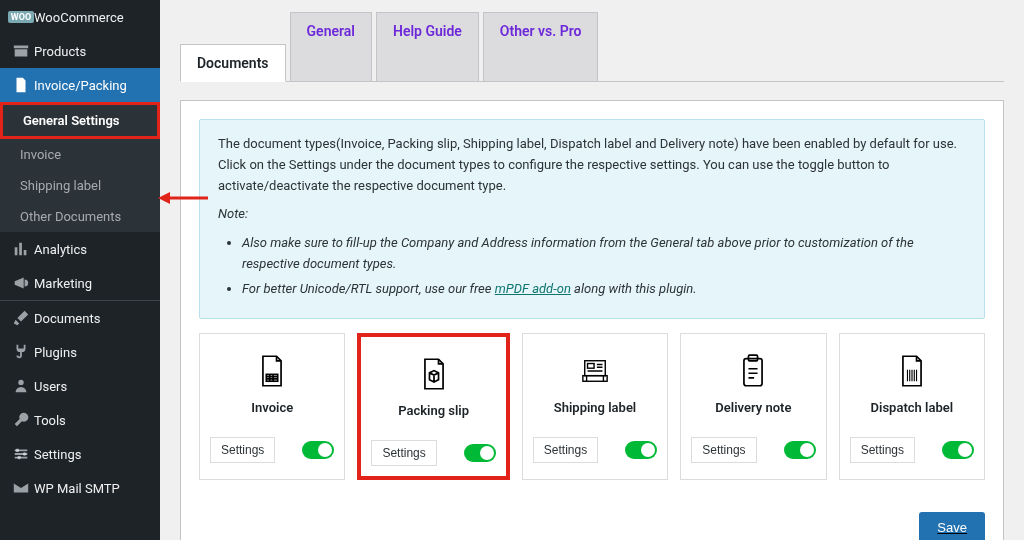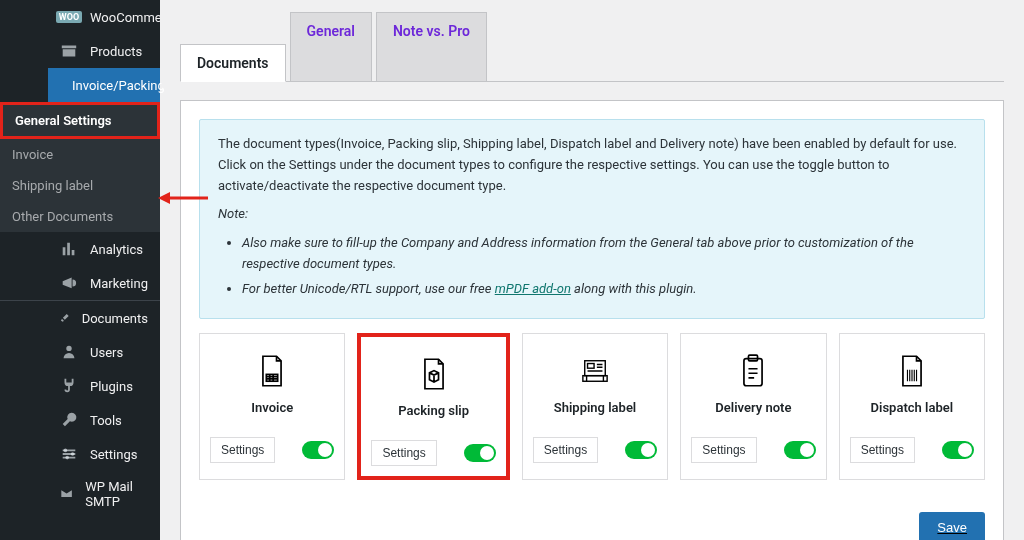--- a/index.html
+++ b/index.html
@@ -1,22 +1,22 @@
 <!DOCTYPE html>
 <html><head>
 <meta charset="utf-8">
 <style>
 * { box-sizing: border-box; margin: 0; padding: 0; }
 body { font-family: -apple-system, BlinkMacSystemFont, "Segoe UI", Roboto, sans-serif; font-size: 13px; background: #f0f0f1; width: 1024px; height: 540px; overflow: hidden; display: flex; }
 .sidebar { width: 160px; background: #1d2327; color: #f0f0f1; flex-shrink: 0; }
-.sidebar-item { padding: 8px 12px; display: flex; align-items: center; gap: 12px; cursor: pointer; color: #f0f0f1; font-size: 13px; margin-left: 48px; }
+.sidebar-item { padding: 8px 12px; display: flex; align-items: center; gap: 4px; cursor: pointer; color: #f0f0f1; font-size: 13px; }
 .sidebar-item.main { font-weight: 400; }
 .sidebar-item.active { background: #2271b1; color: #fff; position: relative; }
 .sidebar-item.active::after { content: ''; position: absolute; right: -8px; top: 50%; transform: translateY(-50%); border: 8px solid transparent; border-right-color: #f0f0f1; }
-.sidebar-sub { padding: 8px 12px; font-size: 13px; color: #a7aaad; cursor: pointer; background: #2c3338; }
+.sidebar-sub { padding: 8px 20px; font-size: 13px; color: #a7aaad; cursor: pointer; background: #2c3338; }
 .sidebar-sub.highlight { color: #fff; font-weight: 600; border: 3px solid #e2231a; }
 .sidebar-item .icon, .sidebar-sub .icon { width: 18px; height: 18px; display: inline-flex; align-items: center; justify-content: center; font-size: 15px; color: rgba(240,246,252,.6); }
 .badge { background: #7aa9b2; color: #fff; font-size: 9px; padding: 1px 3px; border-radius: 2px; font-weight: bold; }
 .content { flex: 1; padding: 12px 20px; background: #f0f0f1; overflow-y: auto; }
 .tabs { display: flex; border-bottom: 1px solid #c3c4c7; margin-bottom: 18px; }
 .tab { padding: 10px 16px; background: #dcdcde; border: 1px solid #c3c4c7; border-bottom: none; margin-right: 4px; cursor: pointer; font-size: 14px; color: #6d28d9; font-weight: 600; }
 .tab.active { background: #fff; border-bottom: 1px solid #fff; margin-bottom: -1px; color: #1d2327; margin-top: 32px; }
 .panel { background: #fff; border: 1px solid #c3c4c7; padding: 0; }
 .notice { background: #e5f5fa; border: 1px solid #b8e0ed; padding: 14px 18px; margin: 18px 18px 14px 18px; font-size: 13px; line-height: 1.6; color: #2c3338; border-radius: 2px; }
 .notice p { margin-bottom: 8px; }
@@ -99,33 +99,33 @@
     <span class="icon">
       <svg viewBox="0 0 20 20" fill="currentColor">
           <path d="M14 2l4 4-8 8-4-4zM4 12l4 4-2 2-4-2z"></path>
         </svg>
     </span>
     <span>Documents</span>
   </div>
   <div class="sidebar-item main">
     <span class="icon">
       <svg viewBox="0 0 20 20" fill="currentColor">
+          <path d="M7 2v4h6V2h2v4a4 4 0 01-4 4v4a3 3 0 01-6 0h2a1 1 0 002 0v-4a4 4 0 01-4-4V2z"></path>
+        </svg>
+    </span>
+    <span>Plugins</span>
+  </div>
+  <div class="sidebar-item main">
+    <span class="icon">
+      <svg viewBox="0 0 20 20" fill="currentColor">
           <circle cx="10" cy="6" r="3"></circle>
           <path d="M4 17a6 6 0 0112 0z"></path>
         </svg>
     </span>
     <span>Users</span>
-  </div>
-  <div class="sidebar-item main">
-    <span class="icon">
-      <svg viewBox="0 0 20 20" fill="currentColor">
-          <path d="M7 2v4h6V2h2v4a4 4 0 01-4 4v4a3 3 0 01-6 0h2a1 1 0 002 0v-4a4 4 0 01-4-4V2z"></path>
-        </svg>
-    </span>
-    <span>Plugins</span>
   </div>
   <div class="sidebar-item main">
     <span class="icon">
       <svg viewBox="0 0 20 20" fill="currentColor">
           <path d="M13 2a5 5 0 00-4.5 7L3 14.5 5.5 17l5.5-5.5A5 5 0 1013 2z"></path>
         </svg>
     </span>
     <span>Tools</span>
   </div>
   <div class="sidebar-item main">
@@ -146,21 +146,22 @@
         </svg>
     </span>
     <span>WP Mail SMTP</span>
   </div>
 </div>
 
 <div class="content">
   <div class="tabs">
     <div class="tab active">Documents</div>
     <div class="tab">General</div>
-    <div class="tab">Note vs. Pro</div>
+    <div class="tab">Help Guide</div>
+    <div class="tab">Other vs. Pro</div>
   </div>
 
   <div class="panel">
     <div class="notice">
       <p>The document types(Invoice, Packing slip, Shipping label, Dispatch label and Delivery note) have been enabled by default for use. Click on the Settings under the document types to configure the respective settings. You can use the toggle button to activate/deactivate the respective document type.</p>
       <p class="note-label">Note:</p>
       <ul>
         <li>Also make sure to fill-up the Company and Address information from the General tab above prior to customization of the respective document types.</li>
         <li>
           <span>For better Unicode/RTL support, use our free </span><a href="#">mPDF add-on</a><span> along with this plugin.</span>

